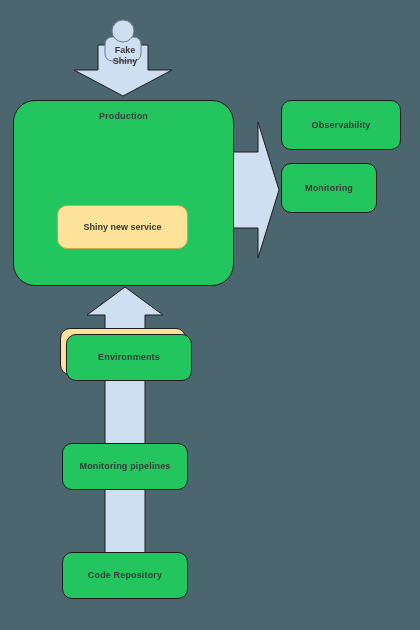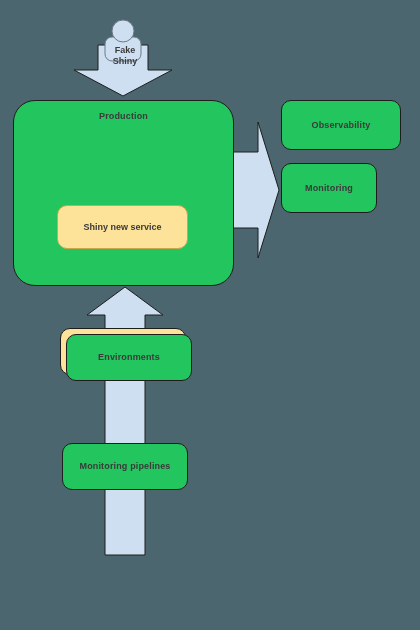--- a/index.html
+++ b/index.html
@@ -164,14 +164,17 @@
 
   <div id="environments-back"></div>
   <div class="node" id="environments-node">
     <span>Environments</span>
   </div>
 
   <div class="node" id="deployment-node">
     <span>Monitoring pipelines</span>
   </div>
 
+  <div class="node" id="repository-node">
+    <span>Code Repository</span>
+  </div>
 
 </div>
 
 </body></html>

